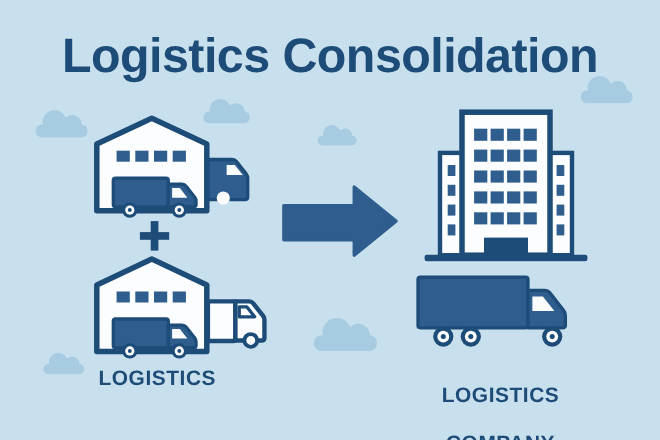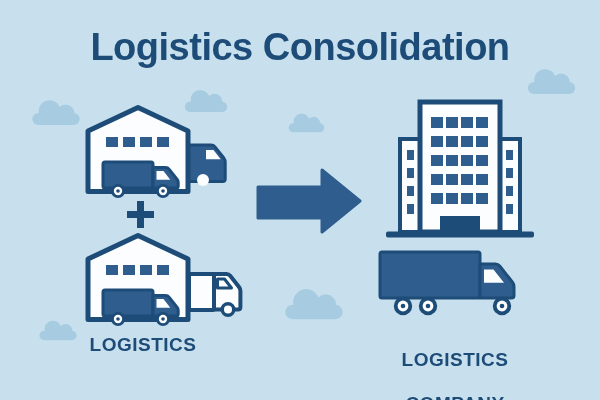--- a/index.html
+++ b/index.html
@@ -7,21 +7,21 @@
   }
   html,body{margin:0;padding:0;}
   .canvas{
     position:relative;width:600px;height:400px;overflow:hidden;
     background:var(--background);
     font-family:"Liberation Sans", sans-serif;
   }
   .abs{position:absolute;}
   .title{
     left:0;top:26px;width:600px;text-align:center;
-    font-size:38px;font-weight:700;letter-spacing:-0.5px;
+    font-size:44px;font-weight:700;letter-spacing:-0.5px;
     color:var(--navy);
   }
   .label{
     font-weight:700;color:var(--navy);font-size:19px;line-height:22px;
     letter-spacing:0.5px;text-align:center;white-space:pre-line;
   }
   .f-navy{fill:var(--navy);} .f-mid{fill:var(--mid-blue);} .f-white{fill:var(--white);} .f-cloud{fill:var(--cloud);}
   .s-navy{stroke:var(--navy);}
   svg{display:block;}
 </style>

